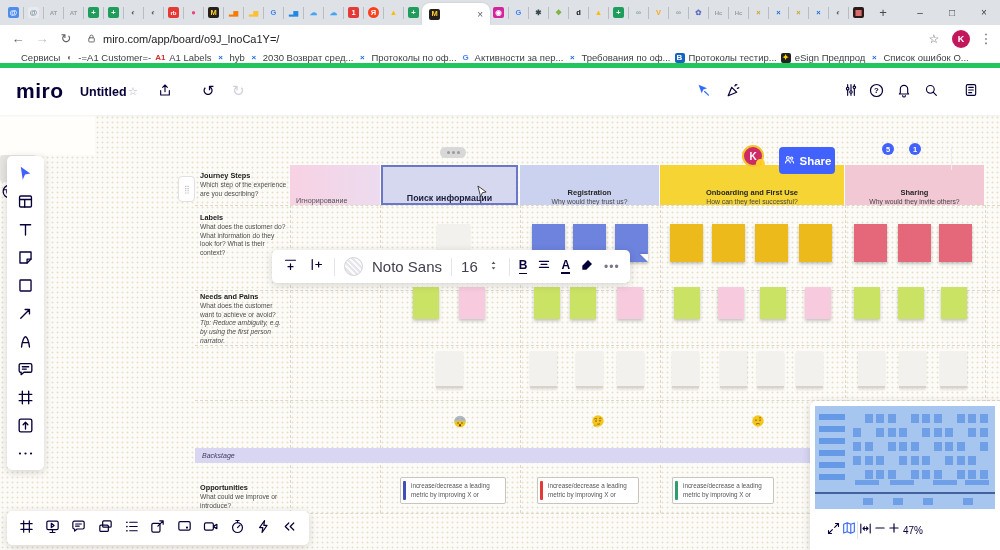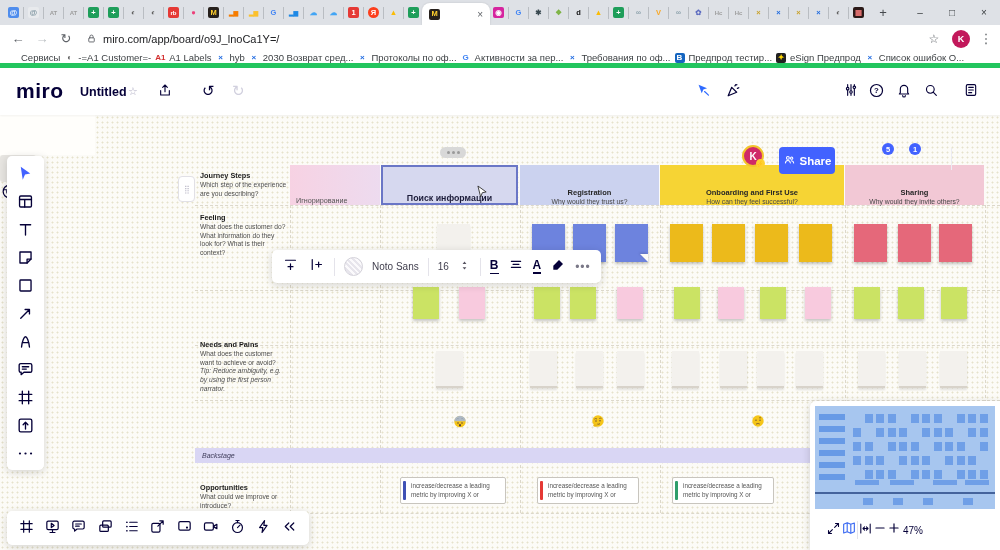--- a/index.html
+++ b/index.html
@@ -62,21 +62,21 @@
   .opcard b.bar{position:absolute;left:2px;top:3px;bottom:3px;width:2.5px;border-radius:1px}
   .opcard span{margin-left:5px}
   #backstage{position:absolute;background:#d9d6f4;display:flex;align-items:center}
   #backstage span{font-size:7px;font-style:italic;color:#3c3a58;margin-left:7px}
   
   .panel{position:absolute;background:#fff;border-radius:5px;box-shadow:0 2px 8px rgba(0,0,0,.16);z-index:30}
   #left-tools{left:7px;top:41px;width:37px;padding:5px 0;display:flex;flex-direction:column;align-items:center;gap:4px}
   .ltool{width:26px;height:24px;display:flex;align-items:center;justify-content:center;border-radius:4px}
   #fmt-toolbar{left:272px;top:135px;height:33px;display:flex;align-items:center;padding:0 10px;gap:9px;z-index:25}
   .fmt-div{width:1px;height:18px;background:#e4e3ea}
-  .fmt-txt{font-size:10px;color:#42404f}
+  .fmt-txt{font-size:15px;color:#42404f}
   #swatch{width:17px;height:17px;border-radius:50%;border:1px solid #d4d2da;
     background:repeating-linear-gradient(45deg,#e7e5ec 0 2px,#fbfafc 2px 4px)}
   #bold-btn{font-size:12px;font-weight:bold;color:#050038;border-bottom:1.5px solid #050038;line-height:1.1}
   #textcolor-btn{font-size:12px;font-weight:bold;color:#050038;border-bottom:2.5px solid #050038;line-height:1.05}
   #fmt-more{font-size:12px;color:#7a7887;letter-spacing:1px}
   #bottom-tools{left:7px;top:396px;width:290px;height:34px;display:flex;align-items:center;justify-content:space-around;padding:0 6px}
   #minimap-panel{left:810px;top:286px;width:190px;height:149px;border-radius:6px 0 0 0}
   #minimap{position:absolute;left:5px;top:5px;width:180px;height:103px;background:#a7c6ef;overflow:hidden}
   #mm-line{position:absolute;left:0;width:100%;height:2px;background:#44639c}
   .mm-block{position:absolute;background:#6f9fe7}
@@ -317,21 +317,21 @@
     <div class="bm">
       <div class="bm-ic" style="background: transparent; color: rgb(66, 133, 244);">G</div>
       <span>Активности за пер...</span>
     </div>
     <div class="bm">
       <div class="bm-ic" style="background: transparent; color: rgb(30, 106, 225);">×</div>
       <span>Требования по оф...</span>
     </div>
     <div class="bm">
       <div class="bm-ic" style="background: rgb(21, 101, 192); color: rgb(255, 255, 255);">B</div>
-      <span>Предпрод тестир...</span>
+      <span>Протоколы тестир...</span>
     </div>
     <div class="bm">
       <div class="bm-ic" style="background: rgb(33, 33, 33); color: rgb(255, 214, 0);">✦</div>
       <span>eSign Предпрод</span>
     </div>
     <div class="bm">
       <div class="bm-ic" style="background: transparent; color: rgb(30, 106, 225);">×</div>
       <span>Список ошибок О...</span>
     </div>
   </div>
@@ -429,24 +429,24 @@
     <div class="vline" style="left: 380px; top: 90px; height: 308px;"></div>
     <div class="vline" style="left: 520px; top: 90px; height: 308px;"></div>
     <div class="vline" style="left: 660px; top: 90px; height: 308px;"></div>
     <div class="vline" style="left: 845px; top: 90px; height: 308px;"></div>
     <div class="vline" style="left: 985px; top: 90px; height: 308px;"></div>
     <div class="rowlabel" style="top: 56px;">
       <div class="t">Journey Steps</div>
       <div class="dsc">Which step of the experience are you describing?</div>
     </div>
     <div class="rowlabel" style="top: 98px;">
-      <div class="t">Feeling</div>
+      <div class="t">Labels</div>
       <div class="dsc">What does the customer do? What information do they look for? What is their context?</div>
     </div>
-    <div class="rowlabel" style="top: 177px; margin-top: 48px;">
+    <div class="rowlabel" style="top: 177px;">
       <div class="t">Needs and Pains</div>
       <div class="dsc">What does the customer want to achieve or avoid?</div>
       <div class="tip">Tip: Reduce ambiguity, e.g. by using the first person narrator.</div>
     </div>
     <div class="rowlabel" style="top: 368px;">
       <div class="t">Opportunities</div>
       <div class="dsc">What could we improve or introduce?</div>
     </div>
     <div id="backstage" style="left: 195px; top: 333px; width: 805px; height: 15px;">
       <span>Backstage</span>

